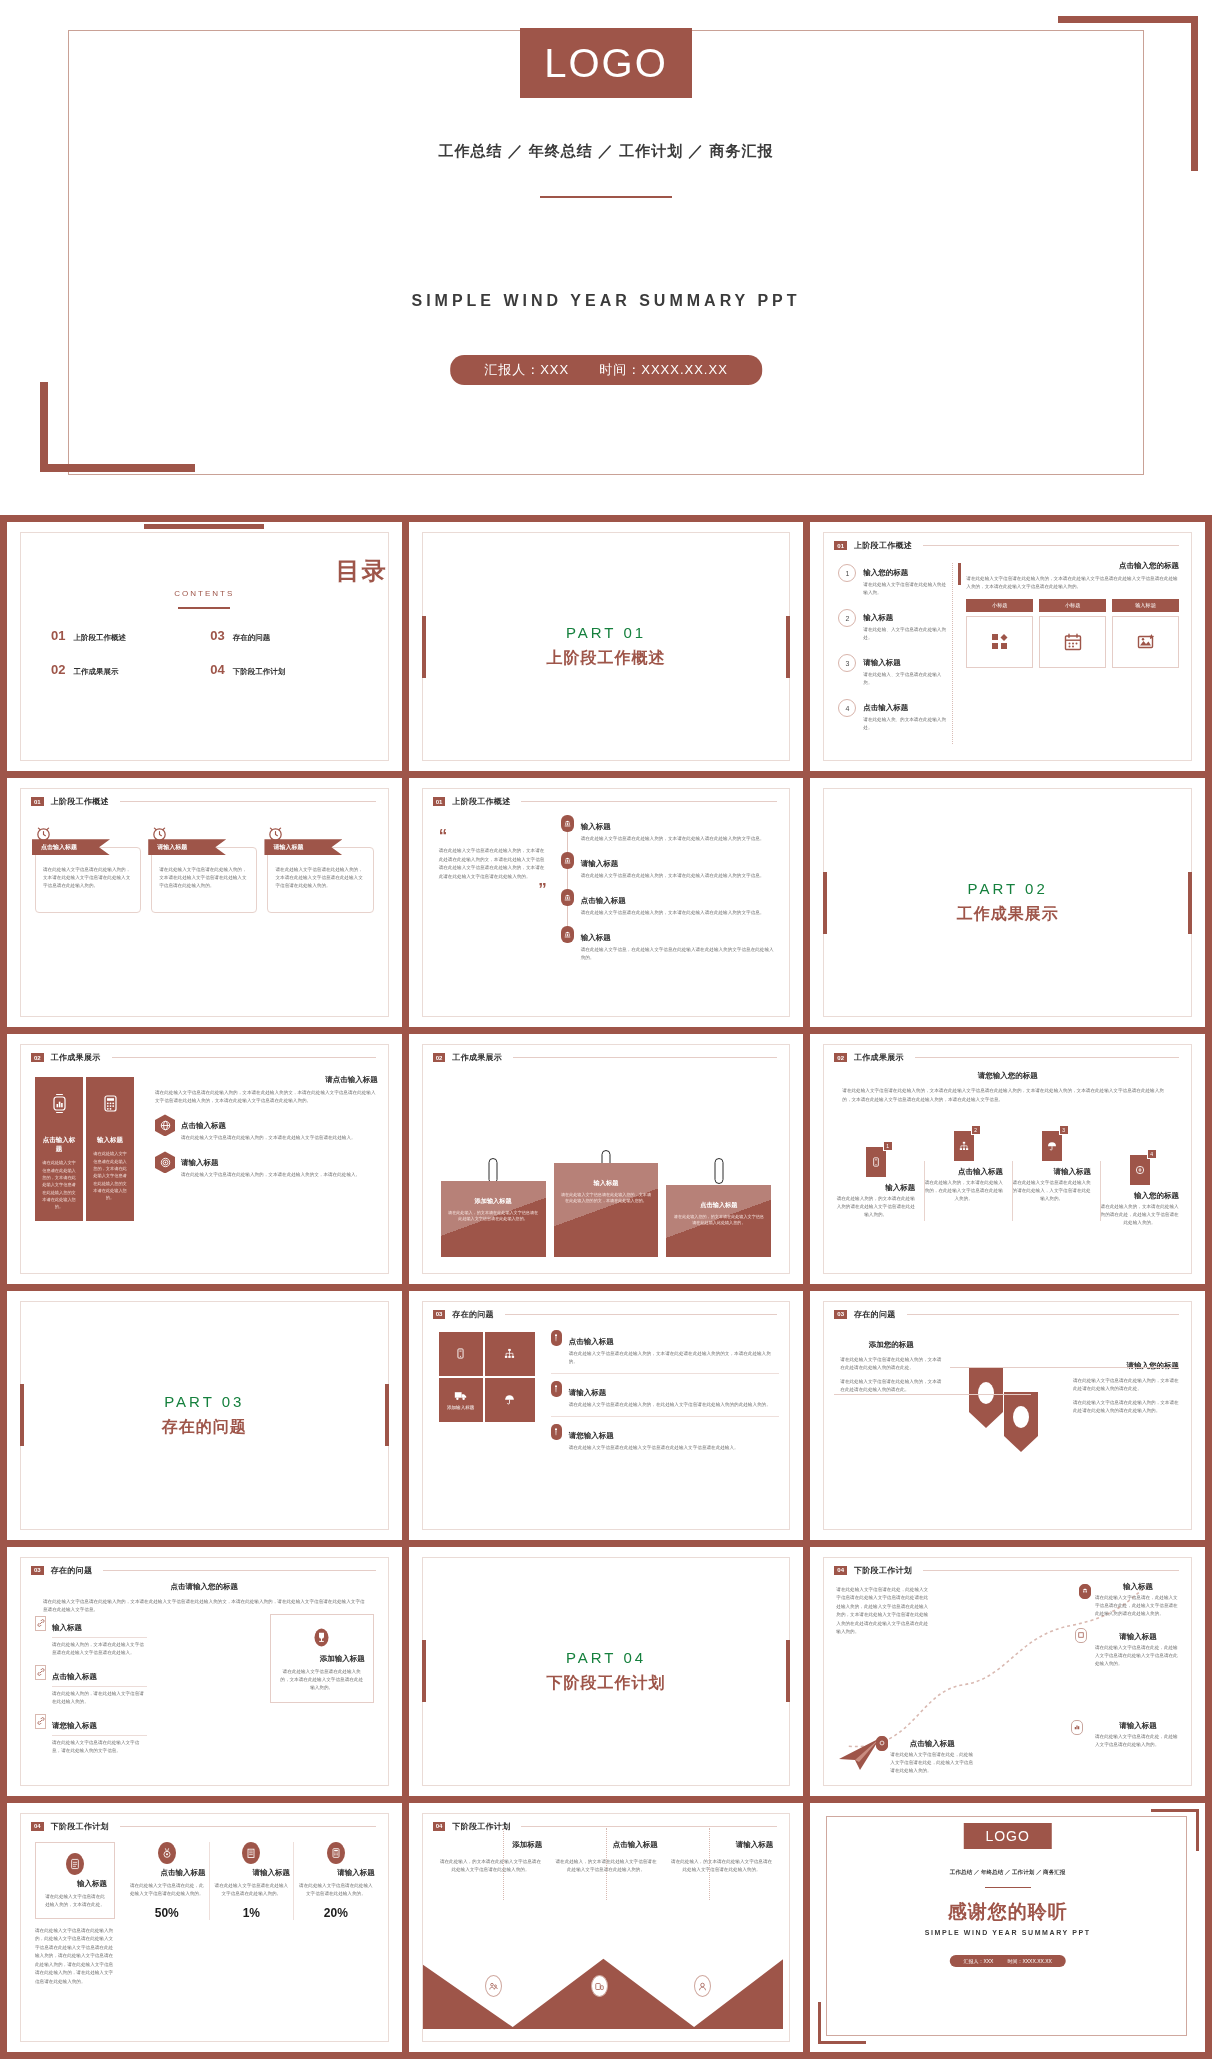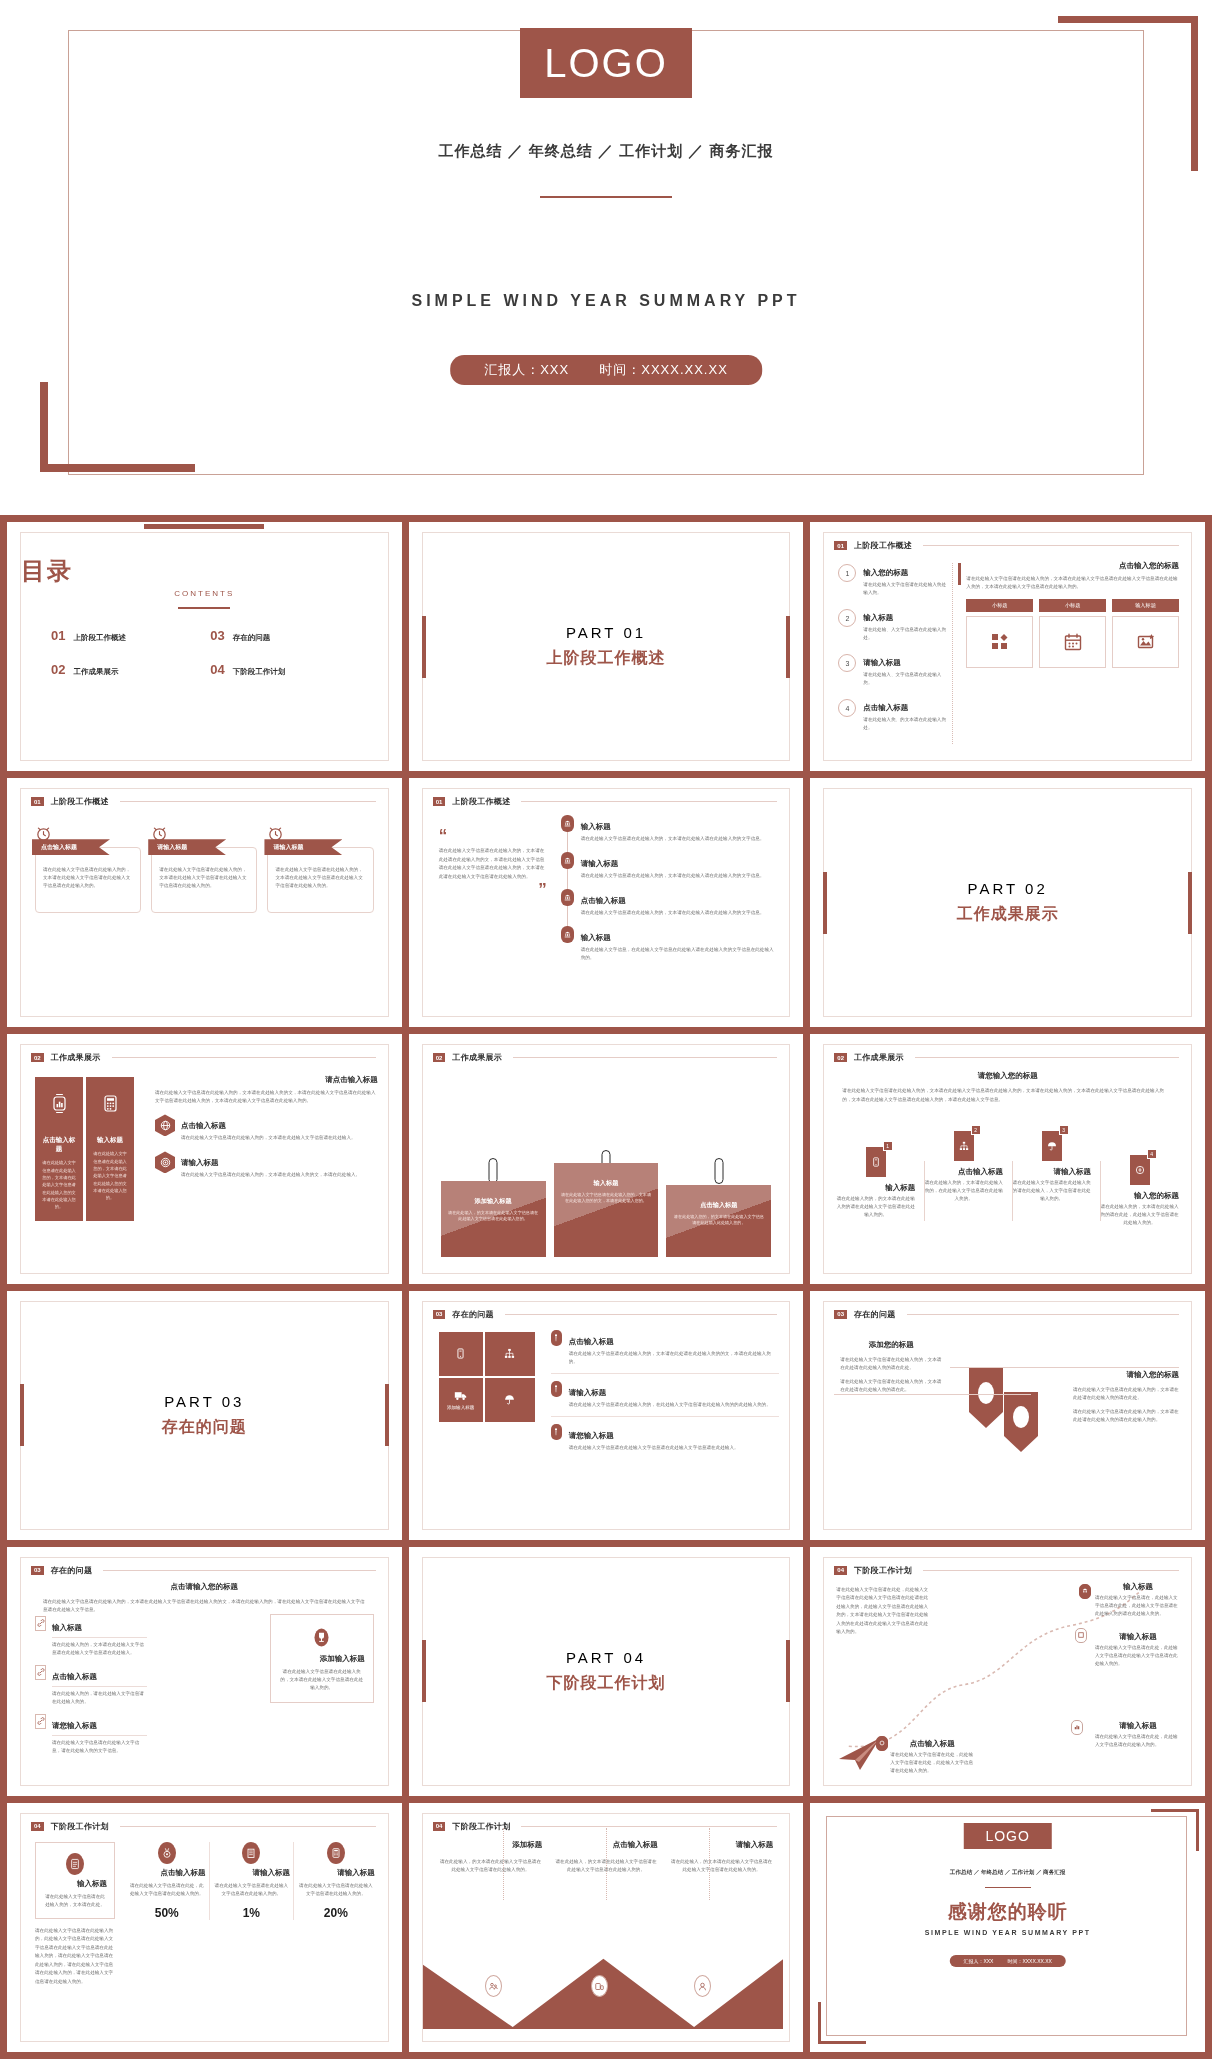--- a/index.html
+++ b/index.html
@@ -105,28 +105,28 @@
   }
   .stitle { font-size: 8px; font-weight: 700; color: #2e2e2e; letter-spacing: .3px; white-space: nowrap; }
   .shead-line { flex: 1; height: 1px; background: #e5cdc7; margin-left: 4px; }
 
   
   .part-wrap {
     position: absolute; inset: 0;
     display: flex; flex-direction: column; align-items: center; justify-content: center;
     gap: 7px;
   }
-  .part-num { font-size: 15px; color: #000000; letter-spacing: 3px; }
+  .part-num { font-size: 15px; color: #15803d; letter-spacing: 3px; }
   .part-name { font-size: 16px; color: #9e5549; font-weight: 700; letter-spacing: 1px; }
   .part-bar-l { position: absolute; left: -1px; top: 50%; transform: translateY(-50%); width: 4px; height: 62px; background: #9e5549; }
   .part-bar-r { position: absolute; right: -1px; top: 50%; transform: translateY(-50%); width: 4px; height: 62px; background: #9e5549; }
 
   
   .toc-topbar { position: absolute; left: 50%; top: 2px; transform: translateX(-50%); width: 120px; height: 5px; background: #9e5549; }
-  .toc-title { position: absolute; left: 0; right: 0; top: 22px; text-align: left; font-size: 24px; font-weight: 700; color: #9e5549; letter-spacing: 2px; }
+  .toc-title { position: absolute; left: 0; right: 0; top: 22px; text-align: right; font-size: 24px; font-weight: 700; color: #9e5549; letter-spacing: 2px; }
   .toc-en { position: absolute; left: 0; right: 0; top: 56px; text-align: center; font-size: 8px; color: #9e5549; letter-spacing: 2px; }
   .toc-rule { position: absolute; left: 50%; top: 74px; transform: translateX(-50%); width: 52px; height: 1.5px; background: #9e5549; }
   .toc-list { position: absolute; left: 30px; right: 18px; top: 95px; display: grid; grid-template-columns: 1fr 1fr; row-gap: 19px; }
   .toc-item { display: flex; align-items: baseline; gap: 8px; }
   .toc-n { font-size: 13px; font-weight: 700; color: #9e5549; }
   .toc-l { font-size: 7.5px; font-weight: 700; color: #333; }
 
   
   .t-h { font-size: 7.5px; font-weight: 700; color: #2e2e2e; text-align: right; }
   .t-b { font-size: 4.6px; line-height: 1.75; color: #6a6a6a; }
@@ -222,21 +222,21 @@
   .blocks { position: absolute; left: 16px; top: 30px; width: 96px; }
   .blkrow { display: flex; gap: 2px; margin-bottom: 2px; }
   .blk { background: #9e5549; display: flex; align-items: center; justify-content: center; color: #fff; }
   .s11list { position: absolute; left: 128px; right: 10px; top: 28px; }
   .s11row { display: flex; gap: 7px; padding-bottom: 7px; margin-bottom: 7px; border-bottom: 1px solid #eedfdb; }
   .s11row:last-child { border-bottom: none; }
   .pinicon { width: 11px; height: 16px; background: #9e5549; border-radius: 5px; flex: 0 0 11px; display:flex; align-items:center; justify-content:center; color:#fff; }
 
   
   .s12left { position: absolute; left: 16px; top: 38px; width: 102px; }
-  .s12right { position: absolute; right: 12px; top: 68px; width: 106px; margin-left: 6px; }
+  .s12right { position: absolute; right: 12px; top: 59px; width: 106px; margin-left: 6px; }
   .s12rule { position: absolute; left: 126px; right: 12px; top: 65px; height: 1px; background: #e5cdc7; }
   .s12rule2 { position: absolute; left: 10px; right: 160px; top: 92px; height: 1px; background: #e5cdc7; }
 
   
   .s13list { position: absolute; left: 14px; top: 58px; width: 112px; }
   .s13row { display: flex; gap: 6px; margin-bottom: 8px; }
   .linkbadge { width: 11px; height: 15px; border: 1px solid #d9b9b1; display:flex; align-items:center; justify-content:center; color:#9e5549; flex: 0 0 11px; }
   .s13box { position: absolute; right: 14px; top: 56px; width: 104px; border: 1px solid #e5cdc7; padding: 12px 8px 10px; text-align: center; min-height: 74px; }
 
   

